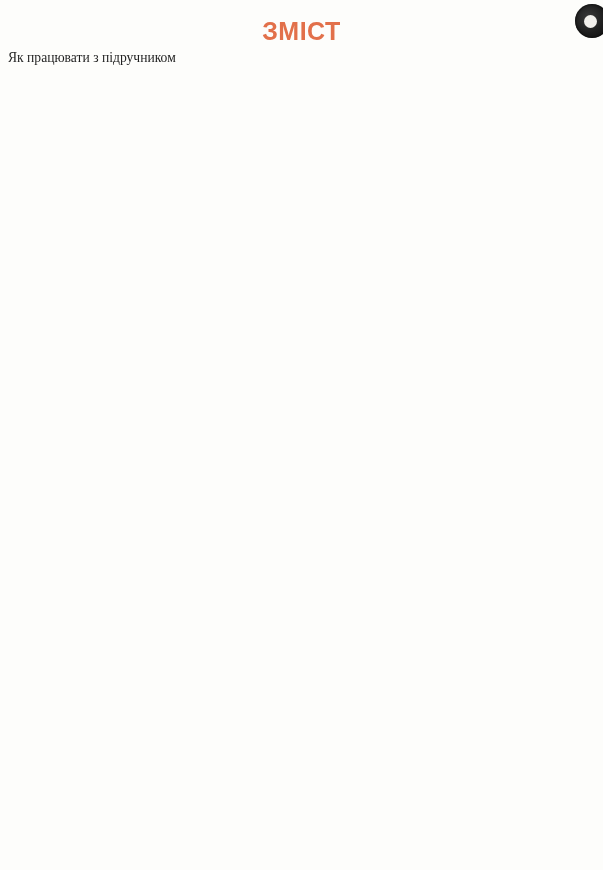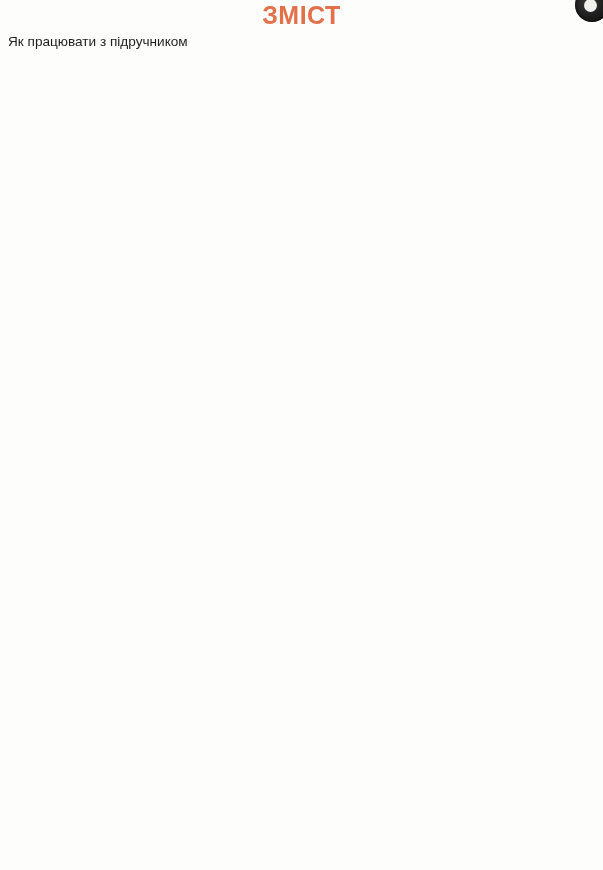--- a/index.html
+++ b/index.html
@@ -48,37 +48,38 @@
     background: #f2f0ec;
   }
 
   
   .doc-title {
     text-align: center;
     font-size: 25px;
     font-weight: bold;
     letter-spacing: 0.5px;
     color: #e2704a;
-    margin: 2px 0 3px 0;
+    margin: 18px 0 3px 0;
     line-height: 1.05;
   }
 
   
   .entry {
     display: flex;
     align-items: baseline;
     font-size: 13.3px;
     line-height: 1.62;
     color: #1f1f1f;
     padding-left: 6px;
     white-space: nowrap;
   }
   .entry .label {
     flex: 0 0 auto;
     padding-left: 2px;
+    font-family: Liberation Serif, serif;
   }
   .entry .leader {
     flex: 1 1 auto;
     overflow: hidden;
     margin: 0 2px 0 3px;
     position: relative;
     height: 1em;
   }
   .entry .leader::after {
     content: "........................................................................................................................................................................";

